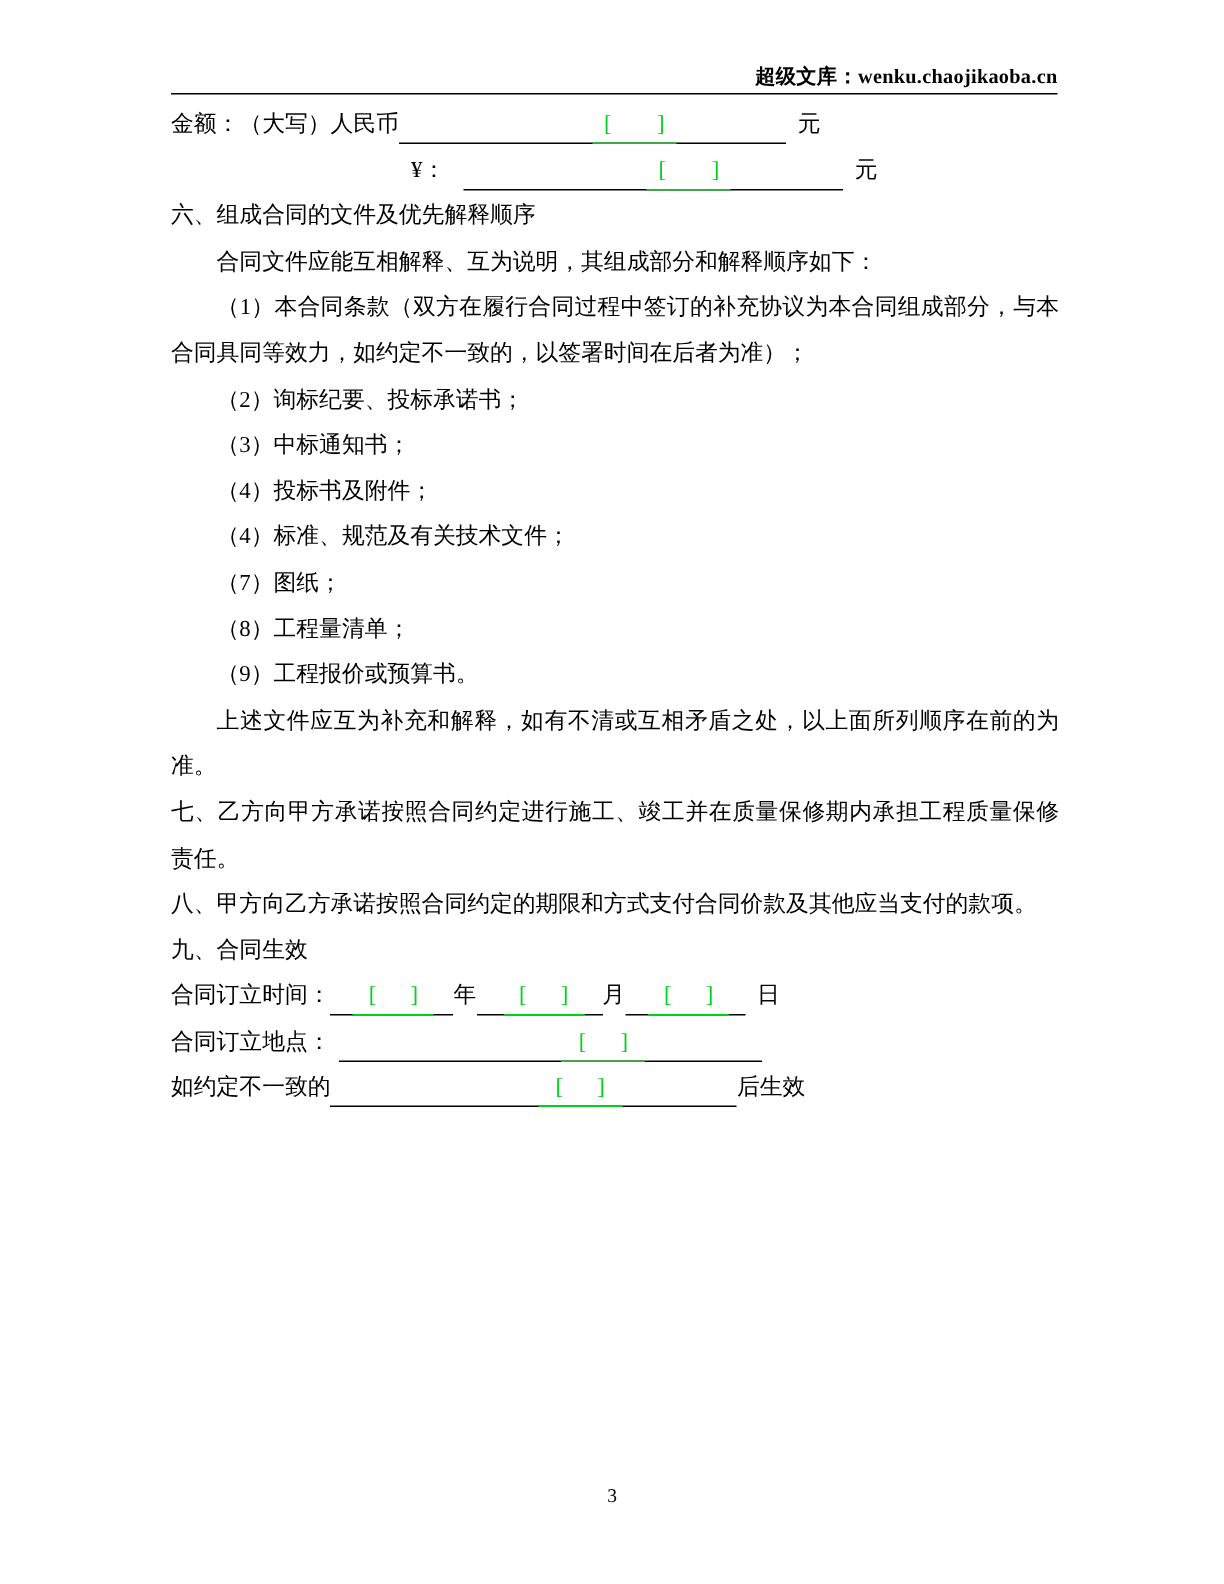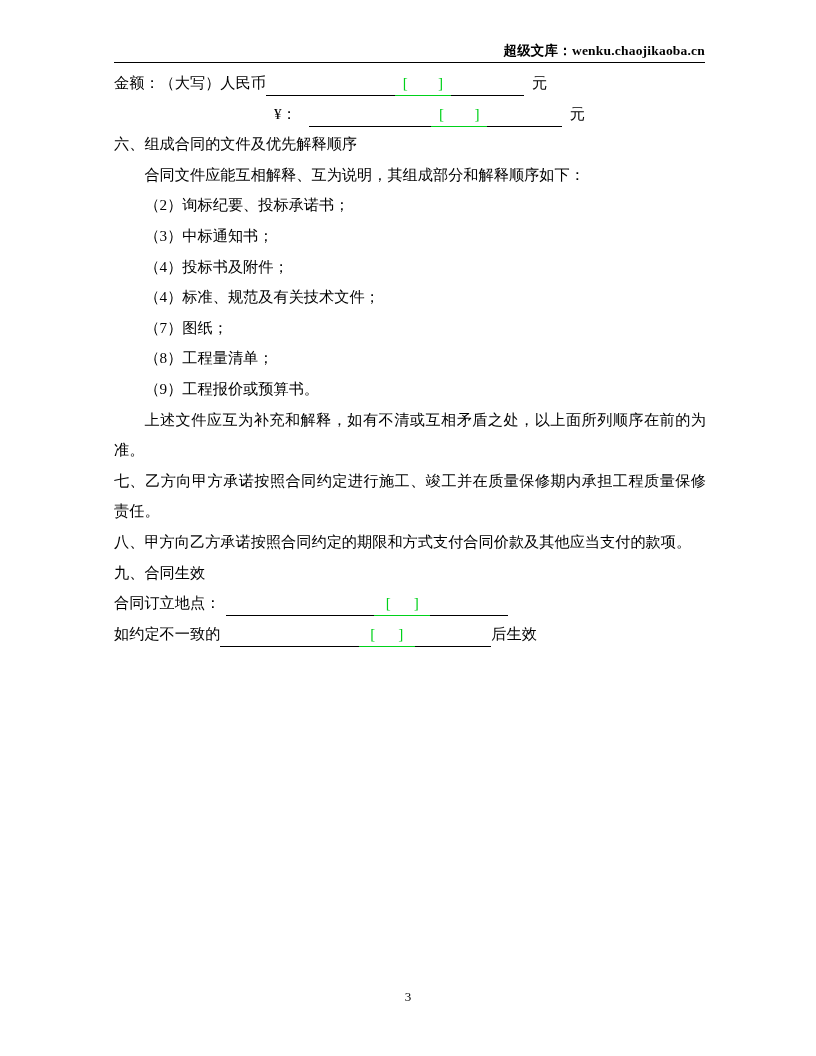--- a/index.html
+++ b/index.html
@@ -161,36 +161,40 @@
       <span class="lead">金额：（大写）人民币</span><span class="fill f-daxie"><span class="ph">[        ]</span></span><span class="unit">元</span>
     </div>
 
     <div class="row-amount line" style="padding-left:160px;">
       <span>¥：</span><span style="display:inline-block;width:12px;"></span><span class="fill f-amount"><span class="ph">[        ]</span></span><span class="unit">元</span>
     </div>
 
     <div class="para">六、组成合同的文件及优先解释顺序</div>
     <div class="para indent2">合同文件应能互相解释、互为说明，其组成部分和解释顺序如下：</div>
 
+    <div class="para indent2">（1）本合同条款（双方在履行合同过程中签订的补充协议为本合同组成部分，与本合同具同等效力，如约定不一致的，以签署时间在后者为准）；</div>
     <div class="para indent2">（2）询标纪要、投标承诺书；</div>
     <div class="para indent2">（3）中标通知书；</div>
     <div class="para indent2">（4）投标书及附件；</div>
     <div class="para indent2">（4）标准、规范及有关技术文件；</div>
     <div class="para indent2">（7）图纸；</div>
     <div class="para indent2">（8）工程量清单；</div>
     <div class="para indent2">（9）工程报价或预算书。</div>
 
     <div class="para indent2">上述文件应互为补充和解释，如有不清或互相矛盾之处，以上面所列顺序在前的为准。</div>
 
     <div class="para">七、乙方向甲方承诺按照合同约定进行施工、竣工并在质量保修期内承担工程质量保修责任。</div>
 
     <div class="para">八、甲方向乙方承诺按照合同约定的期限和方式支付合同价款及其他应当支付的款项。</div>
 
     <div class="para">九、合同生效</div>
 
+    <div class="line">
+      <span>合同订立时间：</span><span class="fill f-year"><span class="ph">[      ]</span></span><span>年</span><span class="fill f-month"><span class="ph">[      ]</span></span><span>月</span><span class="fill f-day"><span class="ph">[      ]</span></span><span class="unit">日</span>
+    </div>
 
     <div class="line">
       <span>合同订立地点：</span><span style="display:inline-block;width:6px;"></span><span class="fill f-place"><span class="ph">[      ]</span></span>
     </div>
 
     <div class="line">
       <span>如约定不一致的</span><span class="fill f-effect"><span class="ph">[      ]</span></span><span>后生效</span>
     </div>
 
   </div>

